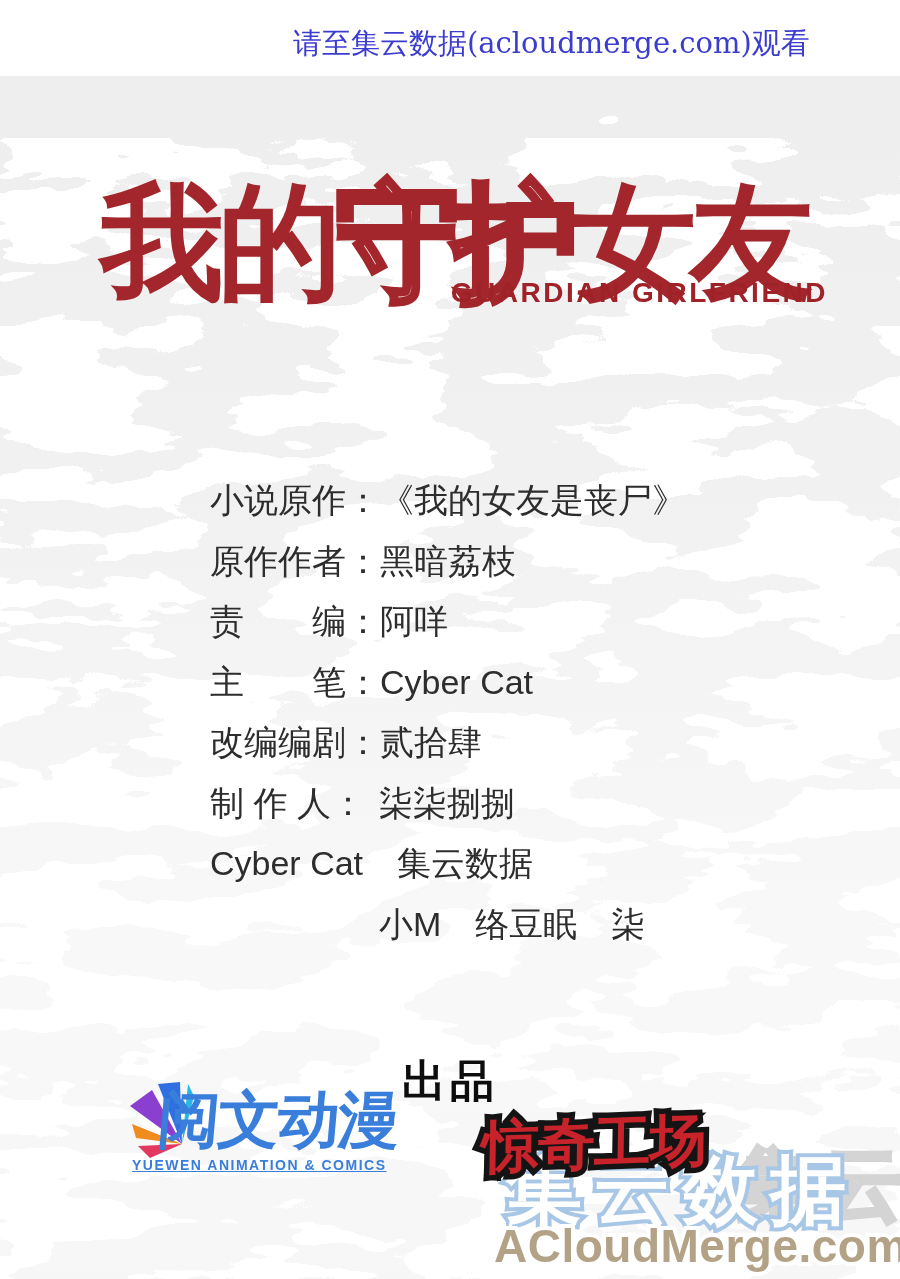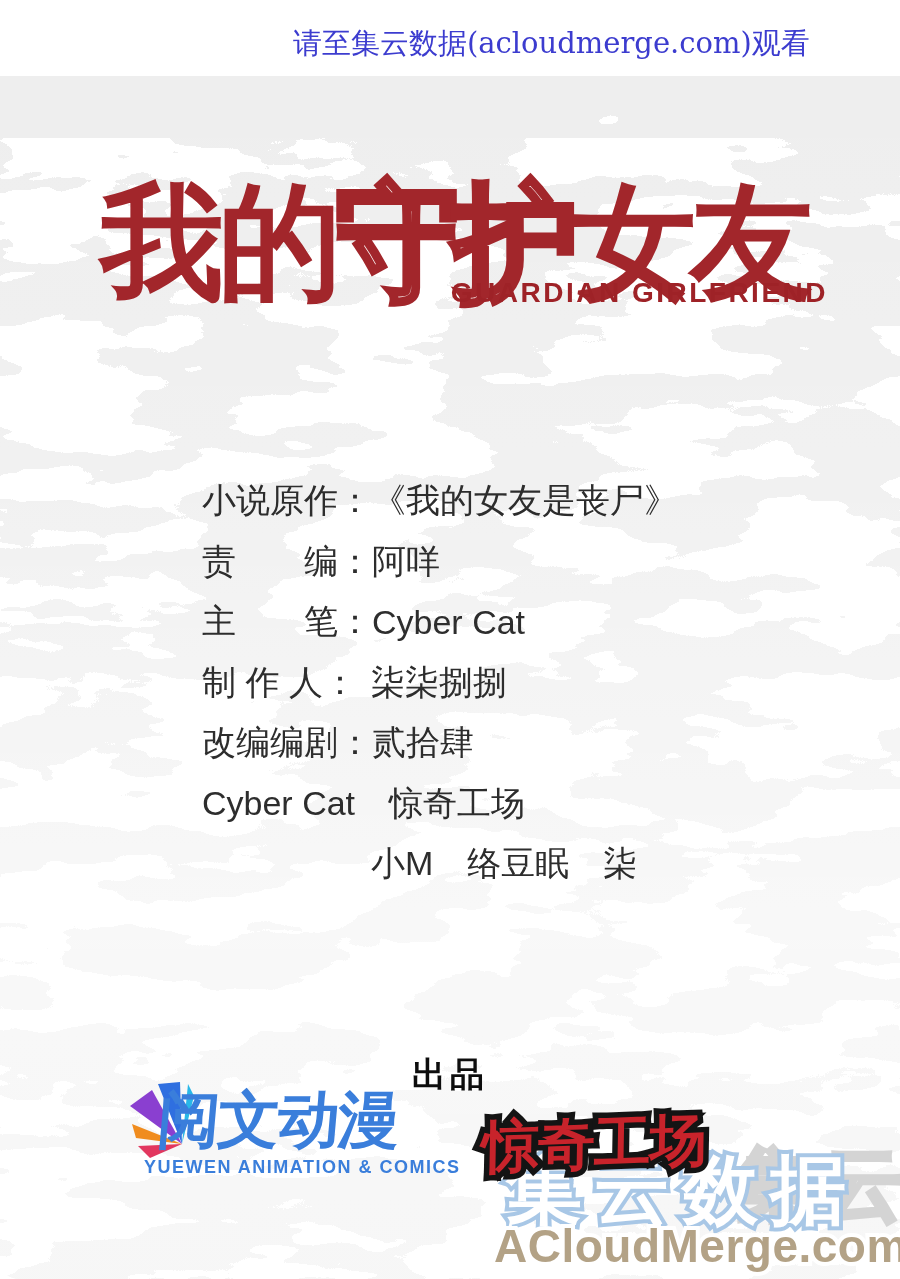--- a/index.html
+++ b/index.html
@@ -28,40 +28,40 @@
   }
   .t-solid{color:#a2262b;}
   .t-outline{color:#faf3f2;-webkit-text-stroke:5px #a2262b;}
   .title-en{
     position:absolute;right:0;top:101px;
     font-size:28px;font-weight:700;letter-spacing:2.5px;color:#9e2227;white-space:nowrap;
   }
 
   
   .credits{position:absolute;left:202px;top:471px;z-index:2;color:#2d2d2d;}
-  .credit-row{display:flex;align-items:center;height:60.5px;font-size:34px;}
+  .credit-row{display:flex;align-items:center;height:60.5px;font-size:34px;margin-left:8px;}
   .credit-label{flex:0 0 169px;white-space:pre;}
   .credit-value{white-space:pre;}
 
   
   .chupin{
     position:absolute;left:0;top:1052px;width:900px;text-align:center;z-index:2;
-    font-size:34px;font-weight:900;color:#0d0d0d;letter-spacing:4px;
+    font-size:44px;font-weight:900;color:#0d0d0d;letter-spacing:4px;
   }
 
   
   .yuewen{position:absolute;left:128px;top:1084px;width:300px;z-index:3;}
   .yw-icon{position:absolute;left:-4px;top:-2px;}
   .yw-cn{
     margin-left:30px;font-size:62px;font-weight:900;color:#3a7edb;
     letter-spacing:-2px;transform:skewX(-5deg);white-space:nowrap;line-height:1.15;
   }
   .yw-en{
-    margin-left:16px;margin-top:2px;font-size:18px;font-weight:700;
-    color:#3a7edb;letter-spacing:1.5px;white-space:nowrap;
+    margin-left:4px;margin-top:2px;font-size:14px;font-weight:700;
+    color:#3a7edb;letter-spacing:1.5px;white-space:nowrap;text-decoration:underline;
   }
 
   
   .jingqi{position:absolute;left:482px;top:1106px;width:290px;height:92px;z-index:3;}
   .jq-layer{
     position:absolute;left:0;top:0;font-size:57px;font-weight:900;
     letter-spacing:-1px;white-space:nowrap;transform:rotate(-2deg) skewX(-3deg);
     line-height:1.3;
   }
   .jq-stroke{-webkit-text-stroke:11px #141414;color:#141414;}
@@ -131,37 +131,41 @@
     </div>
     <div class="title-en">GUARDIAN GIRLFRIEND</div>
   </div>
 
   <div class="credits">
     <div class="credit-row">
       <span class="credit-label">小说原作：</span>
         <span class="credit-value">《我的女友是丧尸》</span>
     </div>
     <div class="credit-row">
+      <span class="credit-label">原作作者：</span>
+        <span class="credit-value">黑暗荔枝</span>
+    </div>
+    <div class="credit-row">
       <span class="credit-label">责　　编：</span>
         <span class="credit-value">阿咩</span>
     </div>
     <div class="credit-row">
       <span class="credit-label">主　　笔：</span>
         <span class="credit-value">Cyber Cat</span>
     </div>
     <div class="credit-row">
+      <span class="credit-label">改编编剧：</span>
+        <span class="credit-value">贰拾肆</span>
+    </div>
+    <div class="credit-row">
       <span class="credit-label">制 作 人：</span>
         <span class="credit-value">柒柒捌捌</span>
     </div>
     <div class="credit-row">
-      <span class="credit-label">改编编剧：</span>
-        <span class="credit-value">贰拾肆</span>
-    </div>
-    <div class="credit-row">
-        <span class="credit-value">Cyber Cat　惊奇工场</span>
+        <span class="credit-value">Cyber Cat　集云数据</span>
     </div>
     <div class="credit-row">
       <span class="credit-label"></span>
         <span class="credit-value">小M　络豆眠　柒</span>
     </div>
   </div>
 
   <div class="chupin">出品</div>
 
   <div class="yuewen">

